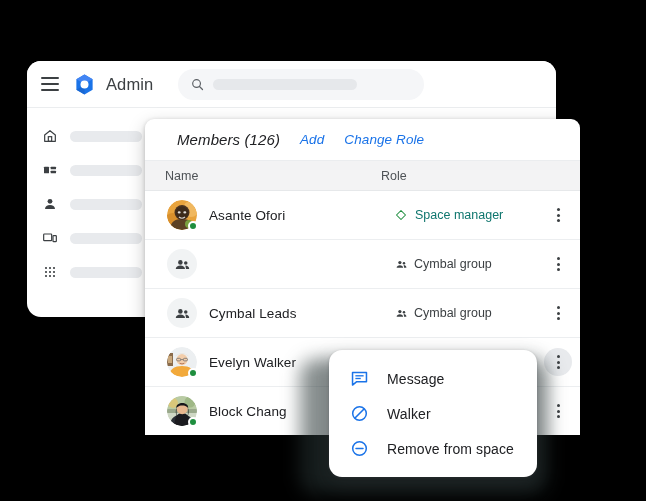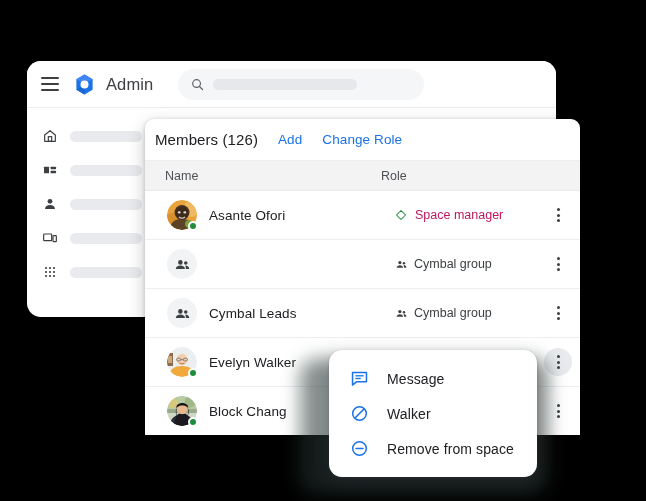--- a/index.html
+++ b/index.html
@@ -54,21 +54,21 @@
   .members-panel {
     position: absolute; left: 145px; top: 100px;
     width: 435px; height: 316px;
     background: #ffffff;
     border-radius: 9px 9px 0 0;
     box-shadow: 0 1px 4px rgba(0,0,0,.18), 0 6px 18px rgba(0,0,0,.22);
     overflow: hidden;
   }
   .panel-head {
     height: 41px; display: flex; align-items: center;
-    padding: 0 0 0 10px; gap: 20px;
+    padding: 0 0 0 32px; gap: 20px; font-style: italic;
   }
   .panel-title { font-size: 15px; color: #202124; letter-spacing: .1px; }
   .panel-link { font-size: 13.5px; color: #1a73e8; cursor: pointer; letter-spacing: .1px; }
 
   .col-head {
     height: 31px; display: flex; align-items: center;
     background: #f3f3f4; border-top: 1px solid #ebedef; border-bottom: 1px solid #e6e8ea;
     font-size: 12.5px; color: #4e5256;
   }
   .col-name { padding-left: 20px; width: 236px; }
@@ -91,21 +91,21 @@
     background: #1e8e3e; border: 2px solid #fff;
   }
   .group-avatar {
     width: 30px; height: 30px; border-radius: 50%; background: #f1f3f4;
     display: flex; align-items: center; justify-content: center; flex: none; margin-right: 12px;
   }
   .name-block { display: flex; flex-direction: column; justify-content: center; }
   .name-main { font-size: 13.5px; color: #202124; letter-spacing: .1px; }
   .name-sub { font-size: 12px; color: #5f6368; margin-top: 2px; display: flex;
               align-items: center; gap: 5px; letter-spacing: .05px; }
-  .role-green { color: #be185d; gap: 8px; }
+  .role-green { color: #0f766e; gap: 8px; }
   .role-grey { color: #3c4043; }
 
   .kebab { width: 22px; height: 22px; display: flex; flex-direction: column;
            align-items: center; justify-content: center; gap: 2.5px;
            border-radius: 50%; cursor: pointer; }
   .kebab i { width: 3px; height: 3px; border-radius: 50%; background: #3c4043; display: block; }
   .kebab.active { background: #e8eaed; width: 28px; height: 28px; }
 
   
   .ctx-shadow {

